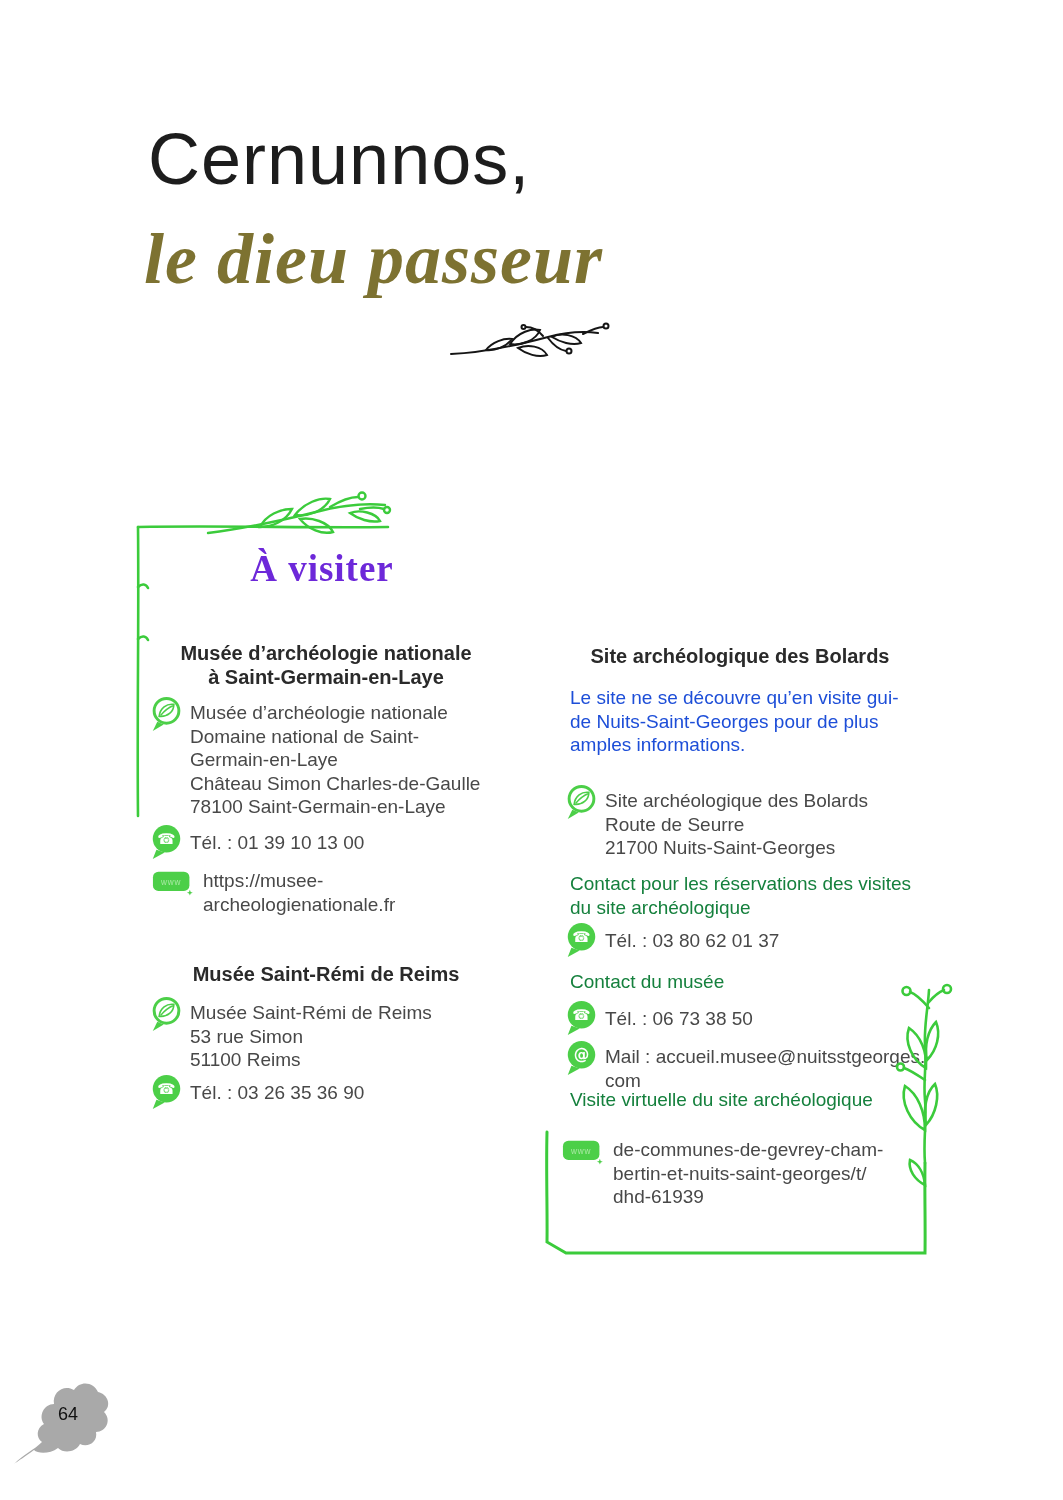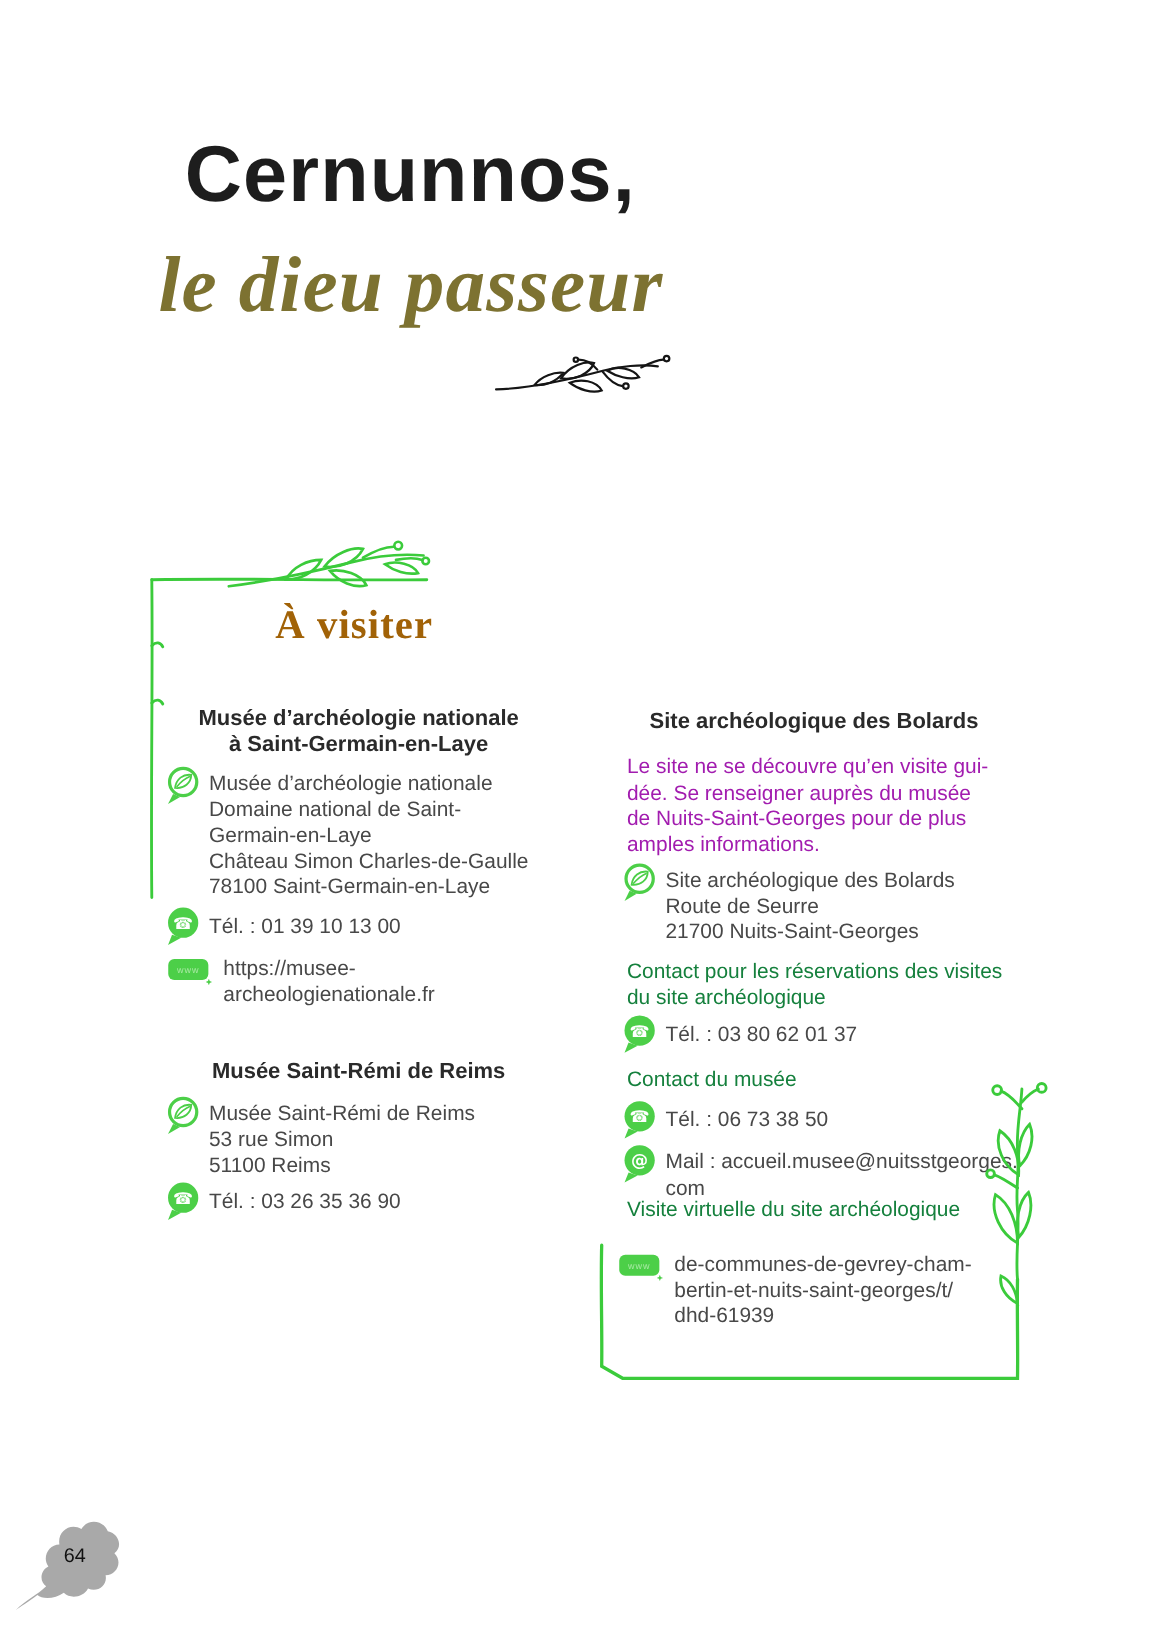--- a/index.html
+++ b/index.html
@@ -1,31 +1,31 @@
 <!DOCTYPE html>
 <html><head>
 <meta charset="utf-8">
 <style>
   html,body{margin:0;padding:0;background:#ffffff;}
   .page{position:relative;width:1063px;height:1500px;background:#fff;overflow:hidden;
         font-family:"Liberation Sans",sans-serif;}
-  .title{position:absolute;left:148px;top:118px;font-size:72px;font-weight:700;
-         color:#1d1d1d;letter-spacing:1px;margin-left:20px;}
+  .title{position:absolute;left:148px;top:118px;font-size:72px;font-weight:400;
+         color:#1d1d1d;letter-spacing:1px;}
   .subtitle{position:absolute;left:144px;top:218px;font-family:"Liberation Serif",serif;
             font-style:italic;font-weight:700;font-size:72px;color:#7d7231;letter-spacing:1px;}
   .visit-heading{position:absolute;left:152px;top:547px;width:340px;text-align:center;
                  font-family:"Liberation Serif",serif;font-weight:700;font-size:37px;
-                 color:#a16207;letter-spacing:1px;}
+                 color:#6d28d9;letter-spacing:1px;}
   .h3{position:absolute;font-size:20px;font-weight:700;color:#2a2a2a;
       text-align:center;line-height:23.5px;}
   .lines{font-size:19px;line-height:23.5px;color:#484848;}
   .pad{padding-top:5px;}
   .pad3{padding-top:2px;}
   .plabel{position:absolute;font-size:19px;line-height:23.5px;color:#15803d;}
-  .para{position:absolute;font-size:19px;line-height:23.5px;color:#a21caf;}
+  .para{position:absolute;font-size:19px;line-height:23.5px;color:#1d4ed8;}
   .entry{position:absolute;display:flex;gap:7px;align-items:flex-start;}
   .entry.center{align-items:center;}
   .ic{width:33px;height:37px;flex:0 0 33px;}
   .icw{width:46px;height:31px;flex:0 0 46px;margin-top:2px;}
   svg.deco{position:absolute;}
 </style>
 </head>
 <body>
 
 <div class="page">
@@ -138,21 +138,20 @@
       <path d="M7 28 L3 38 L16 31 Z" fill="#4ccf48"></path>
       <text x="18" y="22" text-anchor="middle" font-size="16" fill="#ffffff" font-family="DejaVu Sans, sans-serif">☎</text>
     </svg>
     <div class="lines">Tél. : 03 26 35 36 90</div>
   </div>
 
   <div class="h3" style="left:560px;top:645px;width:360px;">Site archéologique des Bolards</div>
 
   <div class="para" style="left:570px;top:686px;width:370px;">
     <div>Le site ne se découvre qu’en visite gui-</div>
-    <div>dée. Se renseigner auprès du musée</div>
     <div>de Nuits-Saint-Georges pour de plus</div>
     <div>amples informations.</div>
   </div>
 
   <div class="entry" style="left:565px;top:784px;">
     <svg class="ic" viewBox="0 0 36 40">
       <circle cx="18" cy="16" r="13.5" fill="#fff" stroke="#4ccf48" stroke-width="3.2"></circle>
       <path d="M8 28 L3 38 L15 31 Z" fill="#4ccf48"></path>
       <path d="M10 22 C11 13 18 8 26 9 C26 17 19 23 10 22 Z" fill="none" stroke="#4ccf48" stroke-width="1.8"></path>
       <path d="M11.5 21 C15 17 20 12.5 25 10.5" fill="none" stroke="#4ccf48" stroke-width="1.6"></path>

